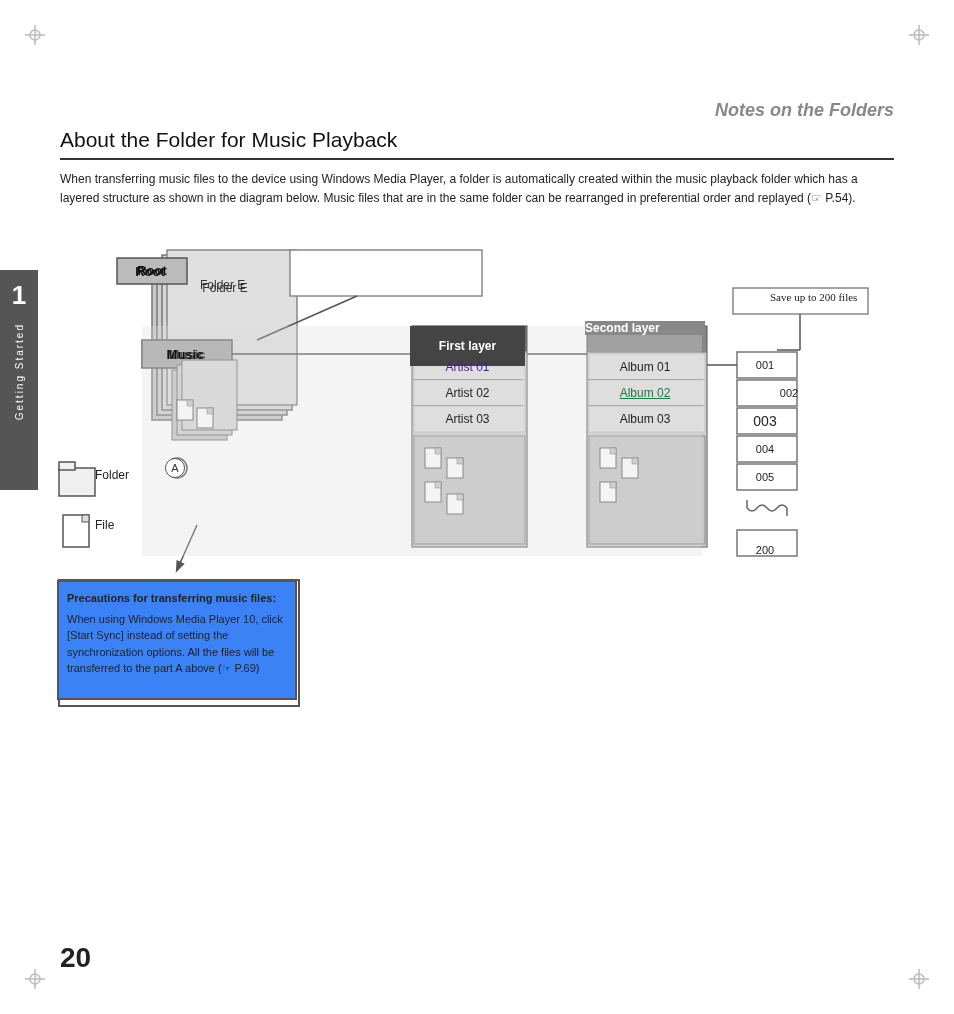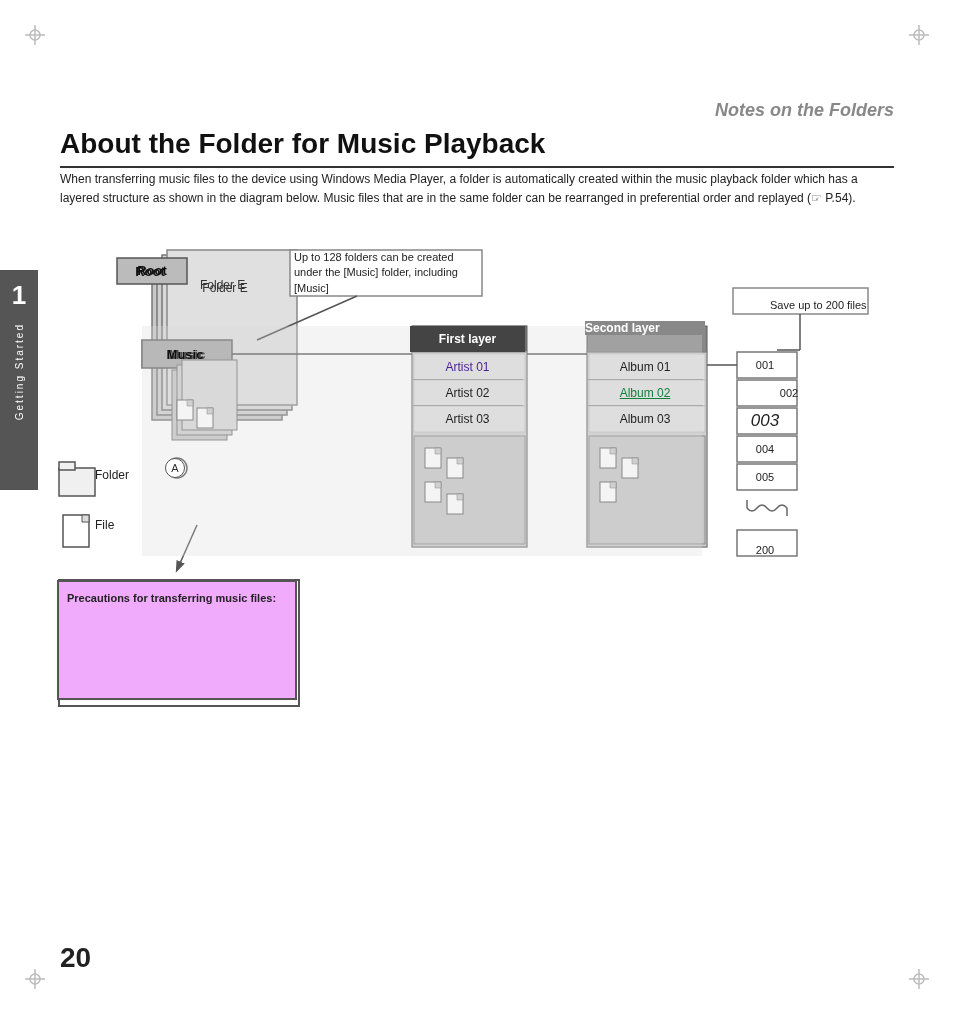--- a/index.html
+++ b/index.html
@@ -36,22 +36,22 @@
     
     .title-area {
       position: absolute;
       top: 128px;
       left: 60px;
       right: 60px;
       border-bottom: 2px solid #333;
       padding-bottom: 6px;
     }
     .main-title {
-      font-size: 28px;
-      font-weight: bold;
+      font-size: 21px;
+      font-weight: normal;
       color: #111;
     }
 
     
     .description {
       position: absolute;
       top: 170px;
       left: 60px;
       right: 60px;
       font-size: 12px;
@@ -248,45 +248,42 @@
 
     <rect x="6" y="275" width="26" height="32" fill="#fff" stroke="#555" stroke-width="1.5"></rect>
     <polygon points="25,275 32,275 32,282 25,282" fill="#ddd" stroke="#555" stroke-width="1"></polygon>
 
     <rect x="2" y="340" width="240" height="126" fill="#fff" stroke="#555" stroke-width="2"></rect>
 
     <rect x="85" y="86" width="560" height="230" fill="rgba(220,220,220,0.3)" stroke="none"></rect>
 
   </svg>
 
-  <div style="position:absolute;left:233px;top:10px;width:192px;height:46px;display:flex;align-items:center;padding:4px 6px;z-index:10;">
-    <span style="font-size:11px;line-height:1.4;color:#222;">Up to 128 folders can be created under the [Music] folder, including [Music]</span>
-  </div>
-
-  <div style="position:absolute;right:0;top:48px;width:135px;height:26px;display:flex;align-items:flex-end;padding:3px 6px;z-index:10;">
+
+  <div style="position:absolute;right:0;top:48px;width:135px;height:26px;display:flex;align-items:flex-start;padding:3px 6px;z-index:10;font-family:Liberation Serif, serif;">
     <span style="font-size:11px;color:#222;">Save up to 200 files</span>
   </div>
 
   <div style="position:absolute;left:60px;top:18px;width:70px;height:26px;display:flex;align-items:center;justify-content:center;z-index:10;">
     <span style="font-size:13px;font-weight:bold;color:#111;">Root</span>
   </div>
 
   <div style="position:absolute;left:145px;top:38px;font-size:12px;color:#333;z-index:10;">
     <span>Folder E</span>
   </div>
 
   <div style="position:absolute;left:85px;top:100px;width:90px;height:28px;display:flex;align-items:center;justify-content:center;z-index:10;">
     <span style="font-size:13px;font-weight:bold;color:#111;">Music</span>
   </div>
 
   <div style="position:absolute;left:110px;top:218px;width:20px;height:20px;border:1.5px solid #555;border-radius:50%;display:flex;align-items:center;justify-content:center;font-size:11px;color:#333;z-index:10;background:#fff;">
     <span>A</span>
   </div>
 
-  <div style="position:absolute;left:355px;top:86px;width:115px;height:26px;background:#444;display:flex;align-items:center;justify-content:center;z-index:10;">
+  <div style="position:absolute;left:355px;top:86px;width:115px;height:40px;background:#444;display:flex;align-items:center;justify-content:center;z-index:10;">
     <span style="color:#fff;font-size:12px;font-weight:bold;">First layer</span>
   </div>
 
   <div style="position:absolute;left:357px;top:114px;width:111px;height:26px;display:flex;align-items:center;justify-content:center;border-bottom:1px solid #aaa;z-index:10;">
     <span style="font-size:12px;color:#4c1d95;">Artist 01</span>
   </div>
   <div style="position:absolute;left:357px;top:140px;width:111px;height:26px;display:flex;align-items:center;justify-content:center;border-bottom:1px solid #aaa;z-index:10;">
     <span style="font-size:12px;color:#222;">Artist 02</span>
   </div>
   <div style="position:absolute;left:357px;top:166px;width:111px;height:26px;display:flex;align-items:center;justify-content:center;z-index:10;">
@@ -307,36 +304,37 @@
     <span style="font-size:12px;color:#222;">Album 03</span>
   </div>
 
   <div style="position:absolute;left:680px;top:112px;width:60px;height:26px;display:flex;align-items:center;justify-content:center;z-index:10;">
     <span style="font-size:11px;color:#222;">001</span>
   </div>
   <div style="position:absolute;left:704px;top:140px;width:60px;height:26px;display:flex;align-items:center;justify-content:center;z-index:10;">
     <span style="font-size:11px;color:#222;">002</span>
   </div>
   <div style="position:absolute;left:680px;top:168px;width:60px;height:26px;display:flex;align-items:center;justify-content:center;z-index:10;">
-    <span style="font-size:17px;color:#222;font-style:italic;">003</span>
+    <span style="font-size:14px;color:#222;">003</span>
   </div>
   <div style="position:absolute;left:680px;top:196px;width:60px;height:26px;display:flex;align-items:center;justify-content:center;z-index:10;">
     <span style="font-size:11px;color:#222;">004</span>
   </div>
   <div style="position:absolute;left:680px;top:224px;width:60px;height:26px;display:flex;align-items:center;justify-content:center;z-index:10;text-align:right;">
     <span style="font-size:11px;color:#222;">005</span>
   </div>
   <div style="position:absolute;left:680px;top:290px;width:60px;height:26px;display:flex;align-items:flex-end;justify-content:center;z-index:10;">
     <span style="font-size:11px;color:#222;">200</span>
   </div>
 
   <div style="position:absolute;left:40px;top:228px;font-size:12px;color:#222;z-index:10;">
     <span>Folder</span>
   </div>
   <div style="position:absolute;left:40px;top:278px;font-size:12px;color:#222;z-index:10;">
     <span>File</span>
   </div>
 
-  <div style="position:absolute;left:2px;top:340px;width:240px;min-height:120px;border:2px solid #555;padding:8px;background:#f0abfc;z-index:10;font-size:11px;line-height:1.5;color:#222;">
+  <div style="position:absolute;left:2px;top:340px;width:240px;min-height:120px;border:2px solid #555;padding:8px;background:#3b82f6;z-index:10;font-size:11px;line-height:1.5;color:#222;">
     <div style="font-weight:bold;margin-bottom:4px;">Precautions for transferring music files:</div>
+    <div>When using Windows Media Player 10, click [Start Sync] instead of setting the synchronization options. All the files will be transferred to the part A above (☞ P.69)</div>
   </div>
 
 </div>
 
 </body></html>

